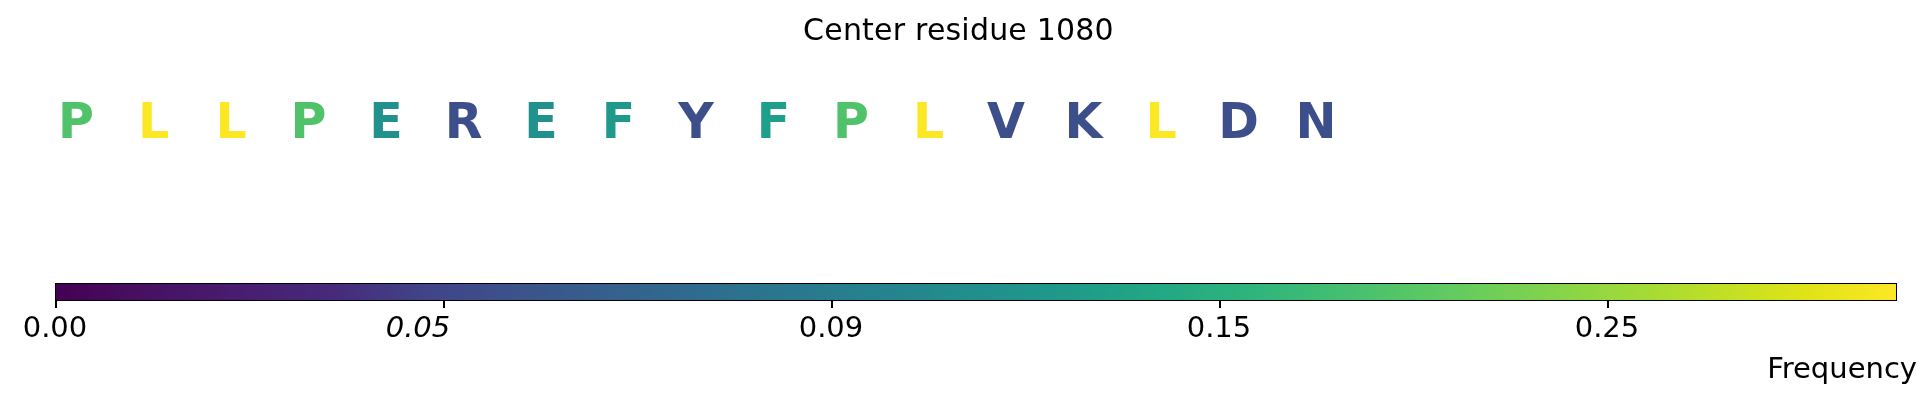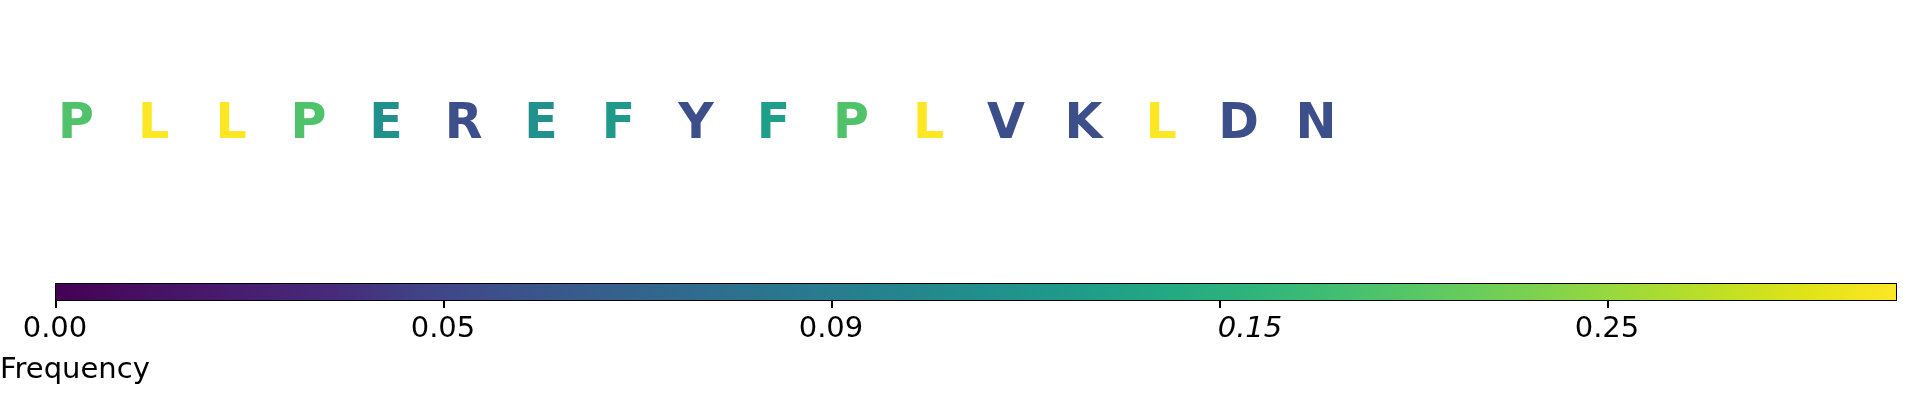--- a/index.html
+++ b/index.html
@@ -113,32 +113,33 @@
     line-height: 36px;
     color: #000000;
     white-space: nowrap;
   }
 
   #colorbar-axis-label {
     position: absolute;
     left: 0;
     top: 350px;
     width: 1917px;
-    text-align: left;
+    text-align: right;
     font-size: 29px;
     line-height: 36px;
     color: #000000;
     white-space: nowrap;
   }
 </style>
 </head>
 <body>
 
 <div id="figure">
 
+  <div id="plot-title">Center residue 1080</div>
 
   <div id="sequence-row">
       <div class="residue-letter" style="left: 0px; color: rgb(79, 194, 106);">P</div>
       <div class="residue-letter" style="left: 77.5px; color: rgb(251, 231, 35);">L</div>
       <div class="residue-letter" style="left: 155px; color: rgb(251, 231, 35);">L</div>
       <div class="residue-letter" style="left: 232.5px; color: rgb(79, 194, 106);">P</div>
       <div class="residue-letter" style="left: 310px; color: rgb(32, 145, 140);">E</div>
       <div class="residue-letter" style="left: 387.5px; color: rgb(60, 79, 138);">R</div>
       <div class="residue-letter" style="left: 465px; color: rgb(32, 145, 140);">E</div>
       <div class="residue-letter" style="left: 542.5px; color: rgb(31, 153, 138);">F</div>
@@ -154,24 +155,24 @@
     </div>
 
   <div id="colorbar-wrap">
     <div id="colorbar-gradient" style="background: linear-gradient(to right, rgb(68, 1, 84) 0%, rgb(71, 17, 100) 5%, rgb(72, 29, 111) 10%, rgb(71, 42, 122) 15%, rgb(65, 68, 135) 20%, rgb(59, 82, 139) 25%, rgb(53, 96, 141) 30%, rgb(47, 108, 142) 35%, rgb(42, 120, 142) 40%, rgb(37, 131, 142) 45%, rgb(33, 143, 141) 50%, rgb(31, 154, 138) 55%, rgb(34, 168, 132) 60%, rgb(47, 180, 124) 65%, rgb(68, 191, 112) 70%, rgb(94, 201, 98) 75%, rgb(122, 209, 81) 80%, rgb(155, 217, 60) 85%, rgb(189, 223, 38) 90%, rgb(223, 227, 24) 95%, rgb(253, 231, 37) 100%);"></div>
   </div>
 
   <div id="colorbar-ticks">
       <div class="cb-tick" style="left: 55px;"></div>
       <div class="cb-ticklabel" style="left: 55px;">0.00</div>
       <div class="cb-tick" style="left: 443px;"></div>
-      <div class="cb-ticklabel" style="left: 443px;">0.05</div>
+      <div class="cb-ticklabel" style="left: 418px; font-style: italic;">0.05</div>
       <div class="cb-tick" style="left: 831px;"></div>
       <div class="cb-ticklabel" style="left: 831px;">0.09</div>
       <div class="cb-tick" style="left: 1219px;"></div>
-      <div class="cb-ticklabel" style="left: 1250px; font-style: italic;">0.15</div>
+      <div class="cb-ticklabel" style="left: 1219px;">0.15</div>
       <div class="cb-tick" style="left: 1607px;"></div>
       <div class="cb-ticklabel" style="left: 1607px;">0.25</div>
     </div>
 
   <div id="colorbar-axis-label">Frequency</div>
 
 </div>
 
 </body></html>

